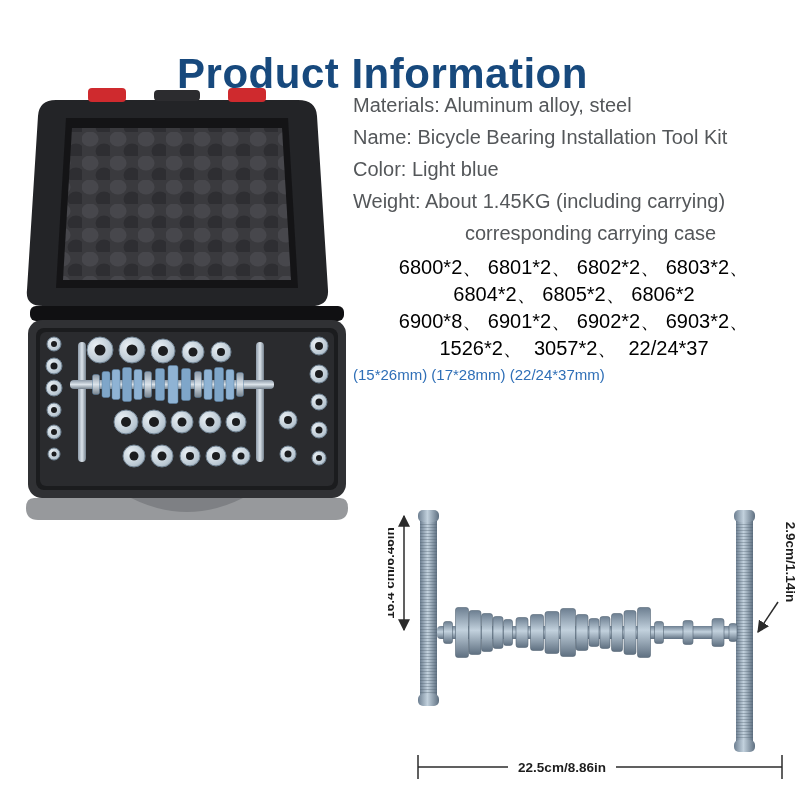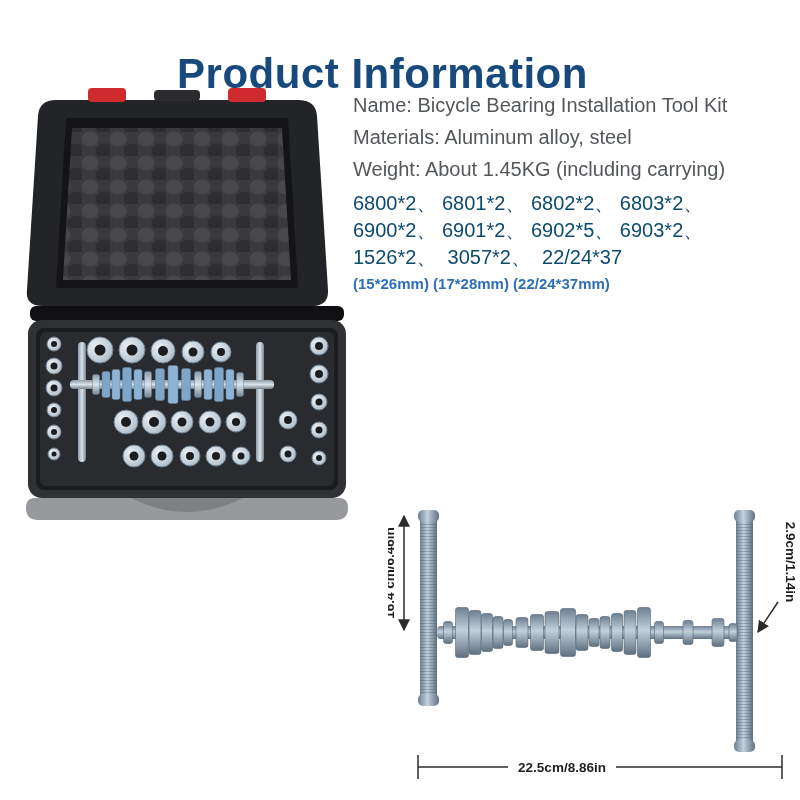--- a/index.html
+++ b/index.html
@@ -8,22 +8,22 @@
   .page-title{position:absolute;top:22px;left:0;width:685px;text-align:center;
     font-size:42px;font-weight:700;color:#17497d;letter-spacing:.5px;margin-left:40px;}
 
   .case-wrap{position:absolute;left:26px;top:84px;width:322px;height:438px;}
   .case-svg{width:100%;height:100%;display:block;}
 
   .info{position:absolute;left:353px;top:94px;width:442px;font-size:20px;color:#54575a;}
   .info-line{line-height:23px;margin-bottom:9px;}
   .indent{padding-left:112px;}
   .blocks{margin-top:4px;}
-  .blocks-line{color:#0c4a6e;font-size:20px;line-height:27px;white-space:pre-wrap;}
-  .blocks-note{color:#2f6fb7;font-size:15px;font-weight:700;margin-top:4px;}
+  .blocks-line{color:#000000;font-size:20px;line-height:27px;white-space:pre-wrap;text-align:center;}
+  .blocks-note{color:#2f6fb7;font-size:15px;font-weight:400;margin-top:4px;}
 
   .diagram-wrap{position:absolute;left:388px;top:502px;width:410px;height:296px;}
   .tool-svg{width:100%;height:100%;display:block;}
   .tool-svg text{font-family:"Liberation Sans",sans-serif;font-weight:700;fill:#1e1e1e;font-size:13.5px;}
 </style>
 </head>
 <body>
 
 <div class="page">
 
@@ -163,26 +163,29 @@
       </g>
 
       <g>
         <path d="M8 414 H314 Q322 414 322 424 Q322 436 310 436 H12 Q0 436 0 424 Q0 414 8 414 Z" fill="#97999c"></path>
         <path d="M105 414 Q161 442 217 414 Z" fill="#7e8084"></path>
       </g>
     </svg>
   </div>
 
   <div class="info">
+    <div class="info-line">Materials: Aluminum alloy, steel</div>
     <div class="info-line">Name: Bicycle Bearing Installation Tool Kit</div>
-    <div class="info-line">Materials: Aluminum alloy, steel</div>
+    <div class="info-line">Color: Light blue</div>
     <div class="info-line">Weight: About 1.45KG (including carrying)</div>
+    <div class="info-line indent">corresponding carrying case</div>
     <div class="blocks">
       <div class="blocks-line">6800*2、 6801*2、 6802*2、 6803*2、</div>
-      <div class="blocks-line">6900*2、 6901*2、 6902*5、 6903*2、</div>
+      <div class="blocks-line">6804*2、 6805*2、 6806*2</div>
+      <div class="blocks-line">6900*8、 6901*2、 6902*2、 6903*2、</div>
       <div class="blocks-line">1526*2、  3057*2、  22/24*37</div>
       <div class="blocks-note">(15*26mm) (17*28mm) (22/24*37mm)</div>
     </div>
   </div>
 
   <div class="diagram-wrap">
     <svg class="tool-svg" viewBox="0 0 410 296">
       <defs>
         <linearGradient id="hmetal" x1="0" y1="0" x2="1" y2="0">
           <stop offset="0" stop-color="#6d7f91"></stop>

